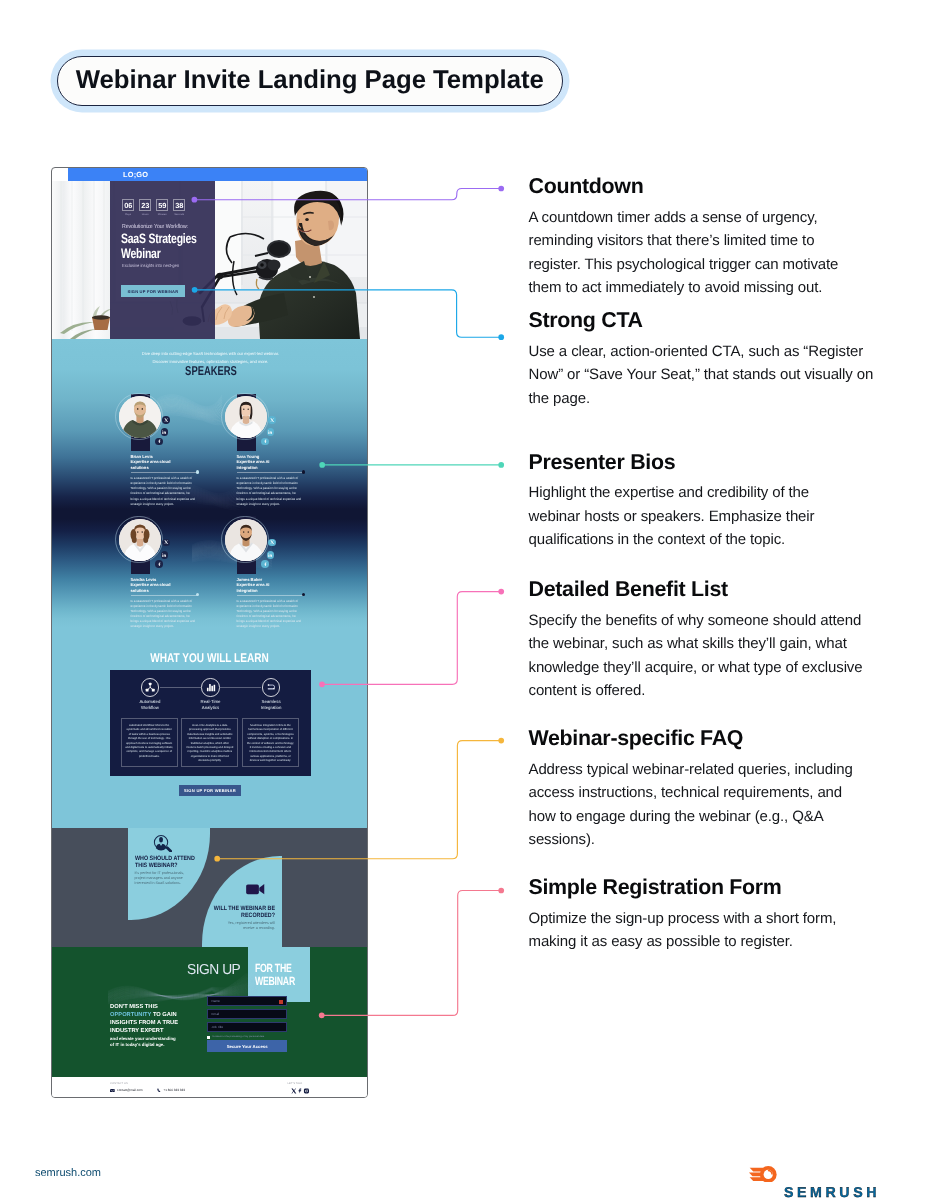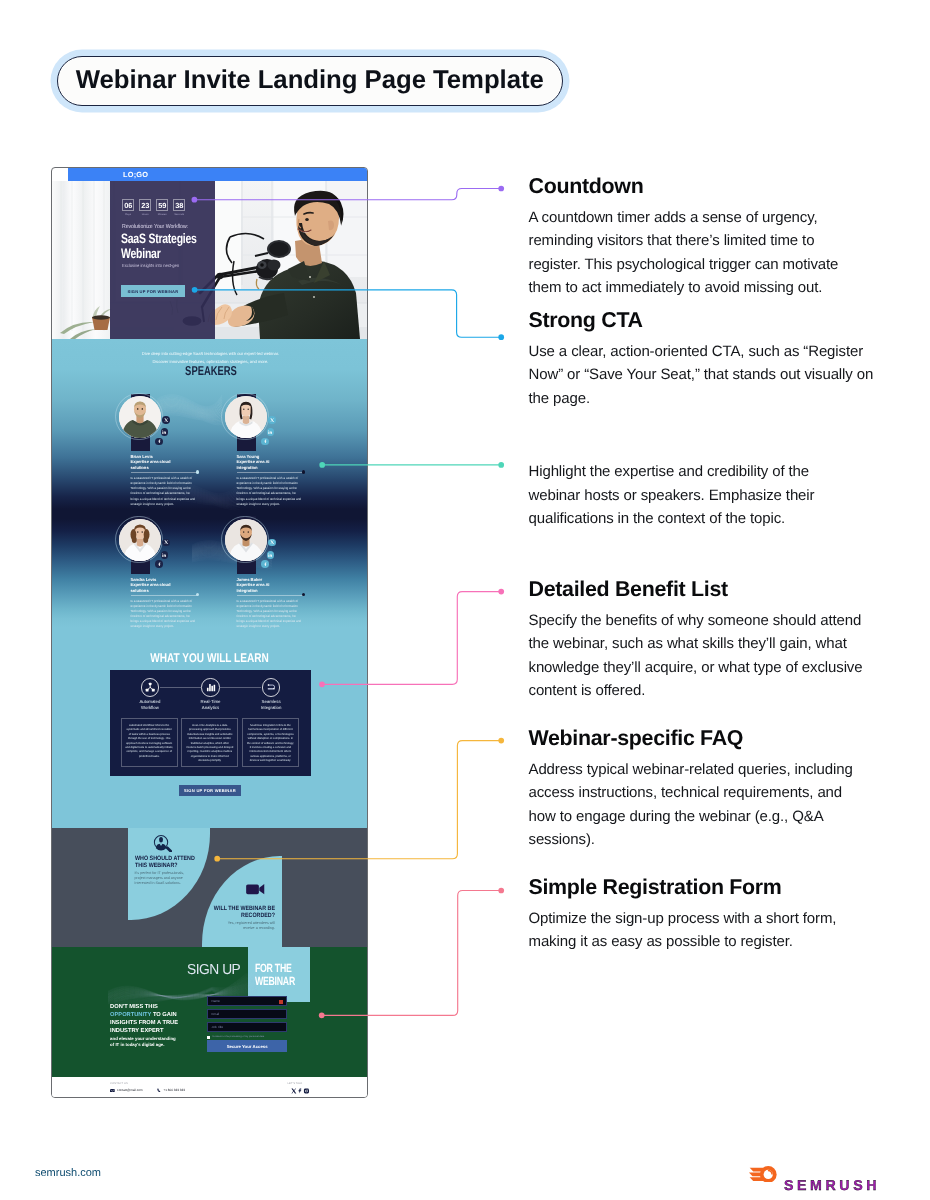--- a/index.html
+++ b/index.html
@@ -13,21 +13,21 @@
   .title-pill .t{font-size:25.75px;font-weight:700;color:#0d1118;letter-spacing:-.05px;line-height:1}
 
   
   .ann{position:absolute;left:528.5px}
   .ann h2{font-size:21.4px;font-weight:700;color:#0a0b0d;letter-spacing:-.3px;line-height:21px}
   .ann p{font-size:15px;line-height:23.5px;color:#15171b;letter-spacing:-.12px}
 
   
   .foot-site{position:absolute;left:35px;top:1166.5px;font-size:11px;color:#0c4a6e}
   .brand{position:absolute;left:748.6px;top:1165.6px;display:flex;align-items:flex-start}
-  .brand .bt{font-size:14.2px;font-weight:700;letter-spacing:3.6px;color:#a21caf;margin-left:5.3px;margin-top:12px;-webkit-text-stroke:.35px #0c0d11}
+  .brand .bt{font-size:14.2px;font-weight:700;letter-spacing:3.6px;color:#0369a1;margin-left:5.3px;margin-top:19px;-webkit-text-stroke:.35px #0c0d11}
 
   
   .mock{position:absolute;left:51px;top:167px;width:317px;height:931px;border:1.1px solid #6a6c70;border-radius:4px;overflow:hidden;background:#fff}
   .mock-inner{position:relative;width:100%;height:100%}
 
   
   .m-head{position:absolute;left:16px;top:0;width:100%;height:13px;background:#3b82f6;display:flex;align-items:center}
   .m-logo{position:absolute;left:55px;font-size:7.4px;font-weight:700;color:#fff;letter-spacing:.2px}
 
   
@@ -111,20 +111,21 @@
   <div id="annroot">
       <div class="ann" style="top: 176.3px; width: 332px;">
         <h2>Countdown</h2>
         <p style="margin-top:8.5px">A countdown timer adds a sense of urgency, reminding visitors that there’s limited time to register. This psychological trigger can motivate them to act immediately to avoid missing out.</p>
       </div>
       <div class="ann" style="top: 310px; width: 362px;">
         <h2>Strong CTA</h2>
         <p style="margin-top:8.5px">Use a clear, action-oriented CTA, such as “Register Now” or “Save Your Seat,” that stands out visually on the page.</p>
       </div>
       <div class="ann" style="top: 451.8px; width: 312px;">
+        <h2>Presenter Bios</h2>
         <p style="margin-top:8.5px">Highlight the expertise and credibility of the webinar hosts or speakers. Emphasize their qualifications in the context of the topic.</p>
       </div>
       <div class="ann" style="top: 579.1px; width: 352px;">
         <h2>Detailed Benefit List</h2>
         <p style="margin-top:8.5px">Specify the benefits of why someone should attend the webinar, such as what skills they’ll gain, what knowledge they’ll acquire, or what type of exclusive content is offered.</p>
       </div>
       <div class="ann" style="top: 728px; width: 342px;">
         <h2>Webinar-specific FAQ</h2>
         <p style="margin-top:8.5px">Address typical webinar-related queries, including access instructions, technical requirements, and how to engage during the webinar (e.g., Q&amp;A sessions).</p>
       </div>

